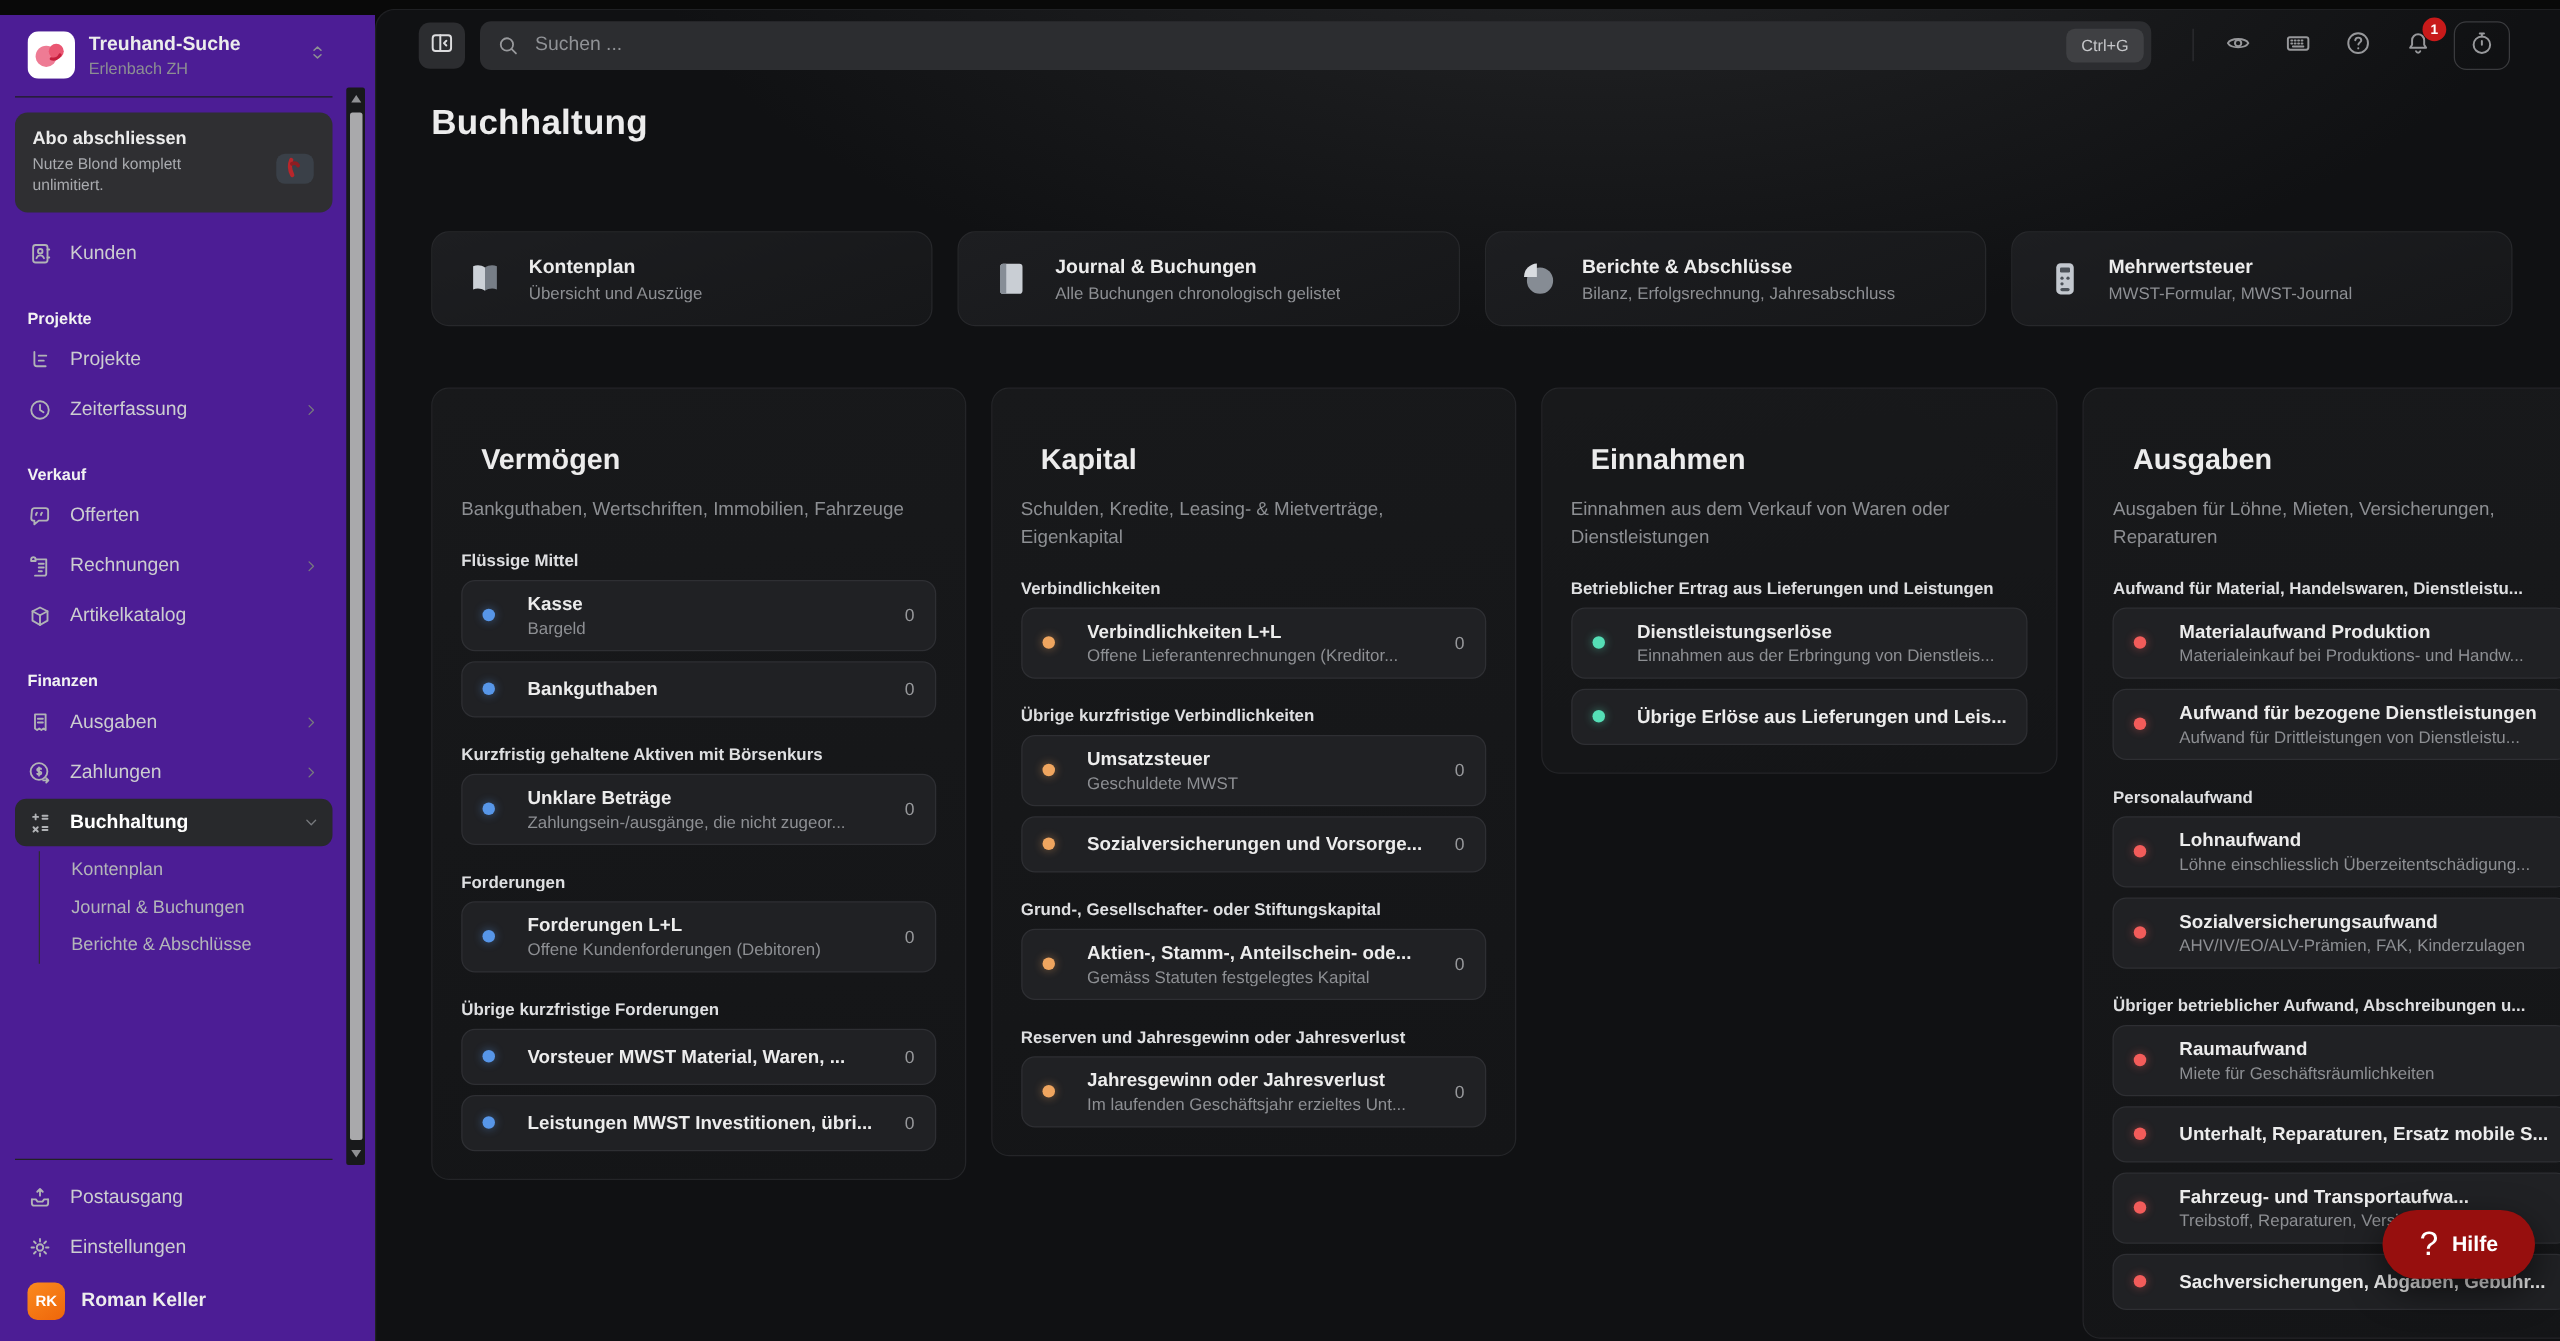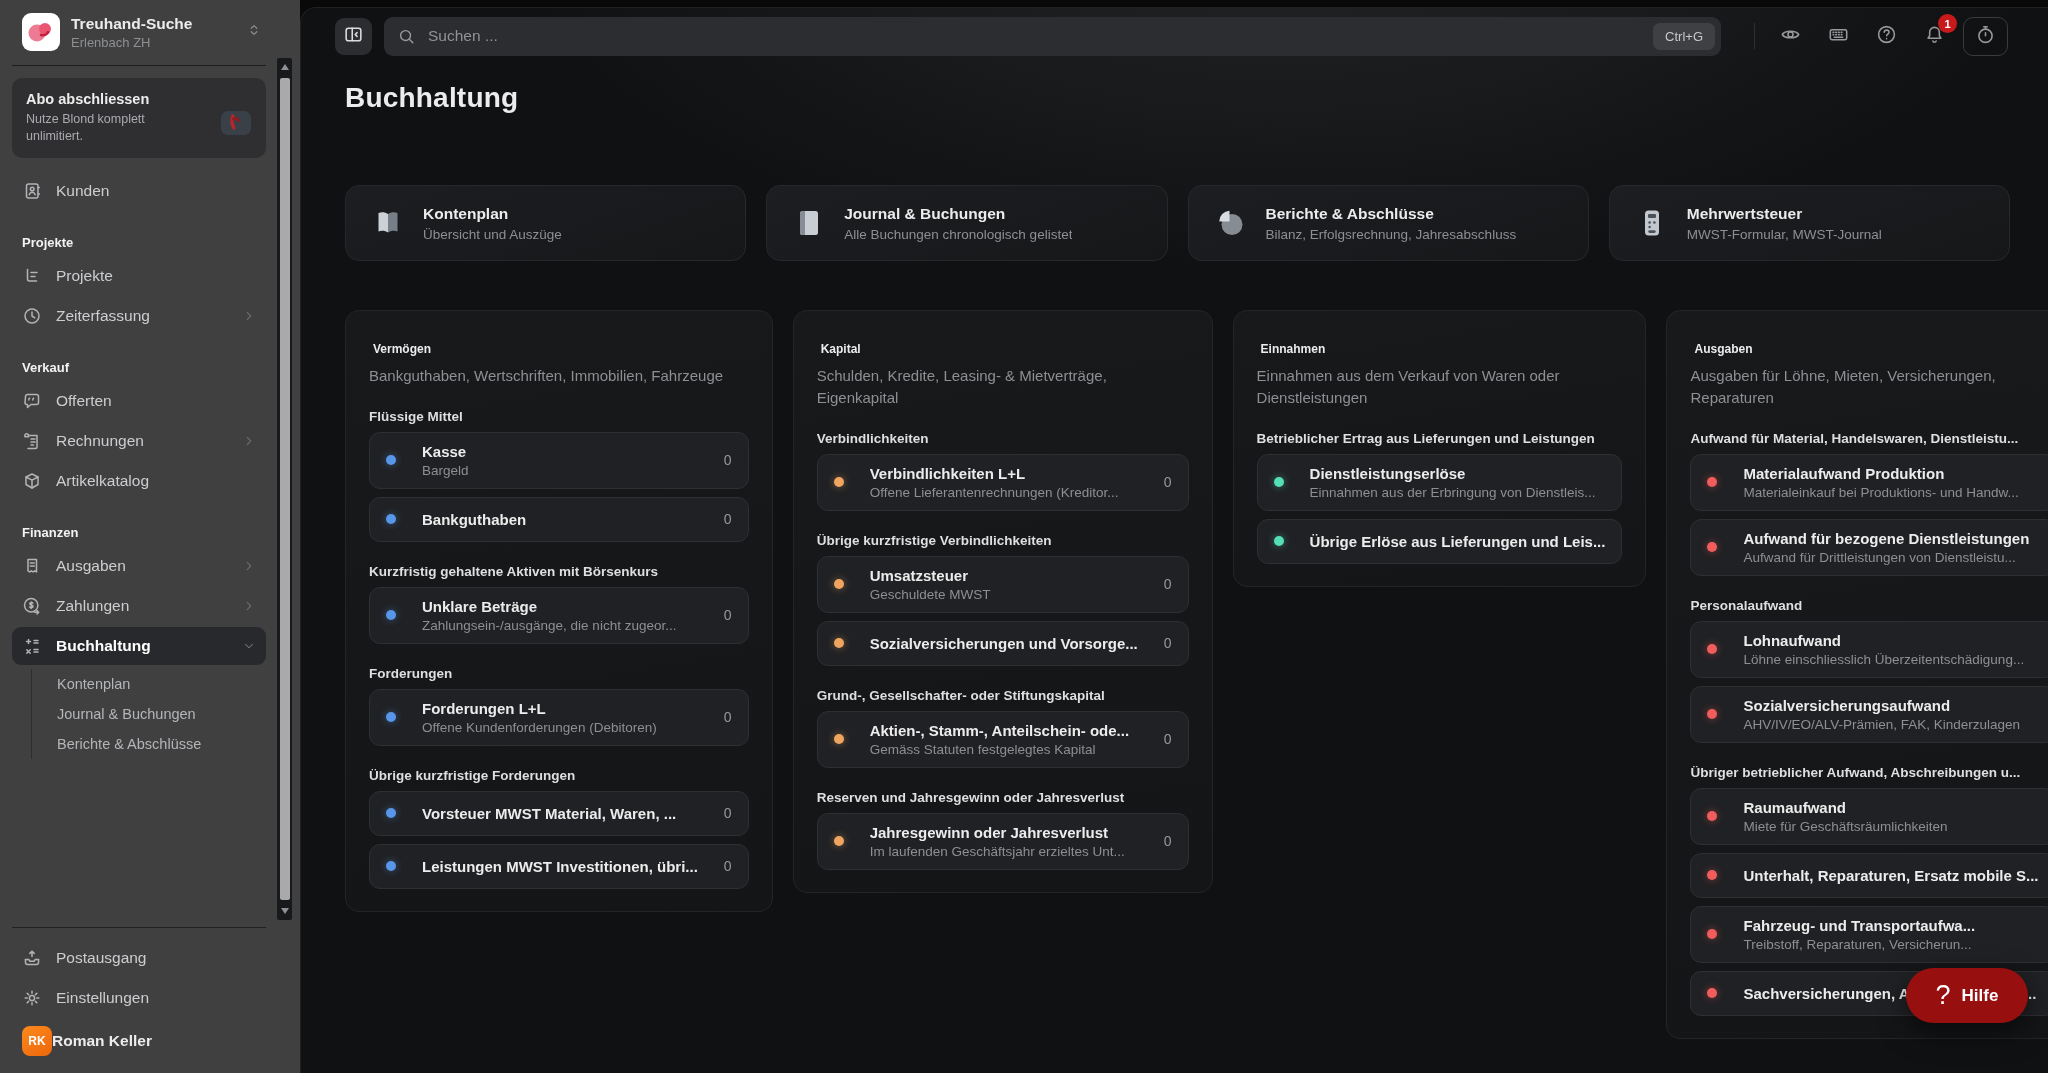--- a/index.html
+++ b/index.html
@@ -1,21 +1,21 @@
 <!DOCTYPE html>
 <html><head>
 <meta charset="utf-8">
 <style>
   html,body{margin:0;padding:0}
   body{width:2048px;height:1073px;overflow:hidden;background:#090909;color:#ececec;
        font-family:"Liberation Sans",sans-serif;position:relative}
   *{box-sizing:border-box}
 
   
-  .sidebar{position:absolute;left:0;top:0;bottom:0;width:300px;background:#404040}
+  .sidebar{position:absolute;left:0;top:12px;bottom:0;width:300px;background:#4c1d95}
   .sb-inner{position:absolute;left:12px;right:34px;top:0}
   .org-switcher{display:flex;align-items:center;gap:11px;padding:13px 4px 14px 10px;cursor:pointer}
   .org-logo svg{width:38px;height:38px;display:block}
   .org-name{font-size:15.5px;font-weight:700;display:block}
   .org-loc{font-size:13px;color:#8d8f93;display:block;margin-top:2px}
   .org-chevron{margin-left:auto;color:#8d8f93}
   .org-chevron svg{width:16px;height:16px}
   .sb-divider{border-top:1px solid #1d1e21;margin:0 0 12px}
   .promo{background:#2f2f32;border-radius:10px;padding:13px 14px;position:relative;margin-bottom:14px;cursor:pointer}
   .promo-title{font-size:14.5px;font-weight:700}
@@ -28,21 +28,21 @@
             border-radius:9px;font-size:15.5px;color:#cccdd0;cursor:pointer}
   .nav-item .ic{width:20px;height:20px;color:#b1b3b6;flex:none}
   .nav-item .ic svg{width:20px;height:20px;display:block}
   .nav-item .chev{margin-left:auto;color:#77797d;height:14px}
   .nav-item .chev svg{width:14px;height:14px;display:block}
   .nav-item.active{background:#28292c;color:#fff;font-weight:700}
   .submenu{margin:4px 0 6px 19px;border-left:1px solid #2d2e31;padding-left:25px}
   .sub-item{font-size:14.5px;color:#b3b5b9;padding:7px 0;cursor:pointer}
 
   .sb-bottom{position:absolute;left:12px;right:34px;bottom:10px;border-top:1px solid #212225;padding-top:9px}
-  .user-row{display:flex;align-items:center;padding:7px 10px;margin-top:2px;cursor:pointer}
+  .user-row{display:flex;align-items:center;gap:13px;padding:7px 10px;margin-top:2px;cursor:pointer}
   .avatar{width:30px;height:30px;border-radius:8px;background:linear-gradient(145deg,#fb8a1e,#ee660a);
           color:#fff;font-size:12px;font-weight:700;display:flex;align-items:center;justify-content:center}
   .user-name{font-size:15.5px;font-weight:700}
 
   .sb-scroll{position:absolute;right:8px;top:58px;width:15px;height:862px;background:#18191b;border-radius:2px}
   .sb-arrow{position:absolute;left:50%;transform:translateX(-50%);width:0;height:0;border-left:4px solid transparent;border-right:4px solid transparent}
   .sb-arrow.up{top:6px;border-bottom:6px solid #8f9093}
   .sb-arrow.down{bottom:6px;border-top:6px solid #8f9093}
   .sb-thumb{position:absolute;left:2.5px;width:10px;top:20px;bottom:20px;background:#a9a9ab;border-radius:2px}
 
@@ -80,21 +80,21 @@
          display:flex;align-items:center;gap:17px;padding:0 24px;cursor:pointer}
   .sc-icon{width:36px;height:36px;flex:none}
   .sc-icon svg{width:36px;height:36px;display:block}
   .sc-text{min-width:0}
   .sc-title{font-size:15.5px;font-weight:700;display:block;white-space:nowrap;overflow:hidden;text-overflow:ellipsis}
   .sc-sub{font-size:13.5px;color:#8d8f93;display:block;margin-top:4px;white-space:nowrap;overflow:hidden;text-overflow:ellipsis}
 
   .columns{display:grid;grid-template-columns:repeat(4,1fr);gap:20px;margin-top:49px;align-items:start}
   .col-card{background:linear-gradient(170deg,#18191b,#141517);border:1px solid #242528;border-radius:14px;
             padding:27px 23px 22px}
-  .col-title{font-size:12px;font-weight:700;margin:4px}
+  .col-title{font-size:23px;font-weight:700;margin:16px}
   .col-sub{font-size:15px;color:#8d8f93;line-height:1.45;margin:9px 0 0}
   .grp{margin-top:22px}
   .grp-label{font-size:13.5px;font-weight:700;color:#dedfe1;white-space:nowrap;overflow:hidden;text-overflow:ellipsis;margin-bottom:4px}
   .acct{display:flex;align-items:center;gap:26px;background:#202124;border:1px solid #2e2f33;border-radius:11px;
         padding:10px 16px;margin-top:8px;cursor:pointer}
   .acct.single{padding:13px 16px}
   .dot{width:10px;height:10px;border-radius:50%;flex:none}
   .acct-text{min-width:0;flex:1}
   .acct-name{font-size:15px;font-weight:700;display:block;white-space:nowrap;overflow:hidden;text-overflow:ellipsis}
   .acct-desc{font-size:13.5px;color:#8d8f93;display:block;margin-top:3px;white-space:nowrap;overflow:hidden;text-overflow:ellipsis}

